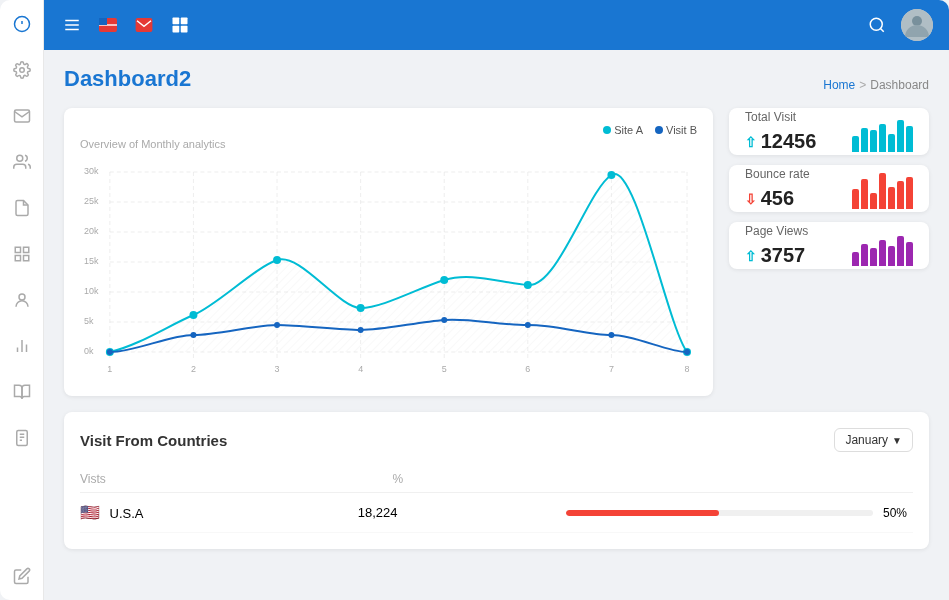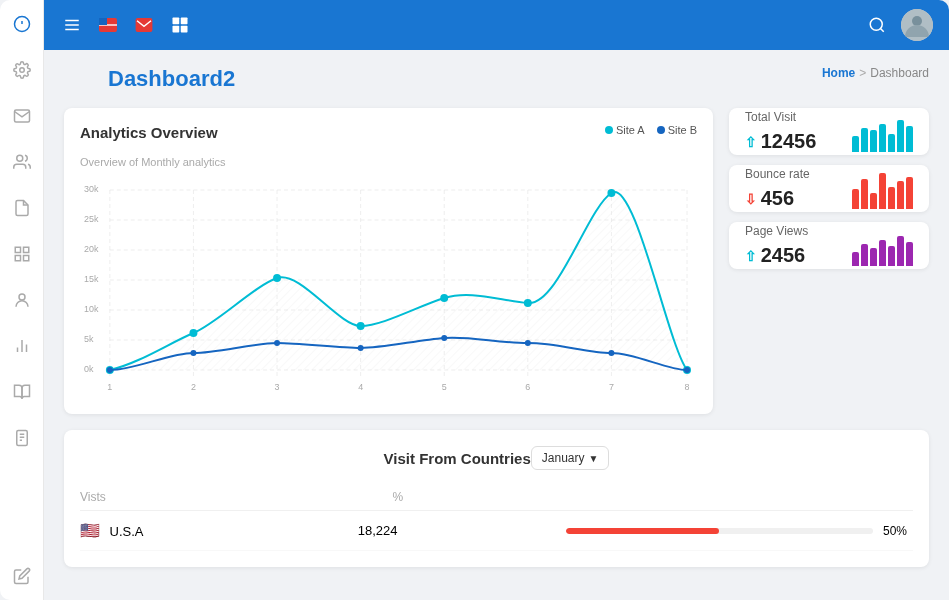--- a/index.html
+++ b/index.html
@@ -87,38 +87,37 @@
     
     .page-content {
       flex: 1;
       overflow-y: auto;
       padding: 16px 20px;
     }
 
     
     .page-header {
       display: flex;
-      align-items: flex-start;
+      align-items: flex-end;
       justify-content: space-between;
       margin-bottom: 16px;
-      margin-left: 44px;
     }
     .page-title {
       color: #1976d2;
       font-size: 22px;
       font-weight: 600;
     }
     .breadcrumb {
       font-size: 12px;
       color: #888;
       display: flex;
       align-items: center;
       gap: 4px;
     }
-    .breadcrumb-home { color: #1976d2; font-weight: bold; }
+    .breadcrumb-home { color: #1976d2; }
     .breadcrumb-sep { color: #aaa; }
 
     
     .dashboard-grid {
       display: flex;
       gap: 16px;
     }
 
     
     .analytics-card {
@@ -204,21 +203,21 @@
     .countries-section {
       background: #fff;
       border-radius: 8px;
       padding: 16px;
       margin-top: 16px;
       box-shadow: 0 1px 4px rgba(0,0,0,0.08);
     }
     .countries-header {
       display: flex;
       align-items: center;
-      justify-content: center;
+      justify-content: space-between;
       margin-bottom: 14px;
     }
     .countries-title {
       font-size: 15px;
       font-weight: 600;
       color: #333;
     }
     .month-select {
       background: #fff;
       border: 1px solid #ddd;
@@ -407,29 +406,28 @@
       <div class="breadcrumb">
         <span class="breadcrumb-home">Home</span>
         <span class="breadcrumb-sep">&gt;</span>
         <span>Dashboard</span>
       </div>
     </div>
 
     <div class="dashboard-grid">
 
       <div class="analytics-card">
-        <div style="font-size:15px;font-weight:600;color:#333;display:inline-block;">Analytics Overview</div>
         <div style="float:right;display:flex;gap:12px;font-size:11px;color:#555;align-items:center;">
           <div class="legend-item">
             <span class="legend-dot" style="background:#00bcd4;"></span>
             <span>Site A</span>
           </div>
           <div class="legend-item">
             <span class="legend-dot" style="background:#1565c0;"></span>
-            <span>Site B</span>
+            <span>Visit B</span>
           </div>
         </div>
         <div class="analytics-subtitle">Overview of Monthly analytics</div>
 
         
         <div class="chart-area">
           <svg viewBox="0 0 620 220" preserveAspectRatio="none">
 
             <text x="4" y="14" font-size="9" fill="#aaa">30k</text>
             <text x="4" y="44" font-size="9" fill="#aaa">25k</text>
@@ -534,21 +532,21 @@
             <div class="mini-bar" style="height:70%;background:#f44336;"></div>
             <div class="mini-bar" style="height:80%;background:#f44336;"></div>
           </div>
         </div>
 
         <div class="stat-card">
           <div class="stat-info">
             <div class="stat-label">Page Views</div>
             <div class="stat-value">
               <span class="stat-arrow-up">⇧</span>
-              <span>2456</span>
+              <span>3757</span>
             </div>
           </div>
           <div class="mini-chart">
             <div class="mini-bar" style="height:35%;background:#9c27b0;"></div>
             <div class="mini-bar" style="height:55%;background:#9c27b0;"></div>
             <div class="mini-bar" style="height:45%;background:#9c27b0;"></div>
             <div class="mini-bar" style="height:65%;background:#9c27b0;"></div>
             <div class="mini-bar" style="height:50%;background:#9c27b0;"></div>
             <div class="mini-bar" style="height:75%;background:#9c27b0;"></div>
             <div class="mini-bar" style="height:60%;background:#9c27b0;"></div>

